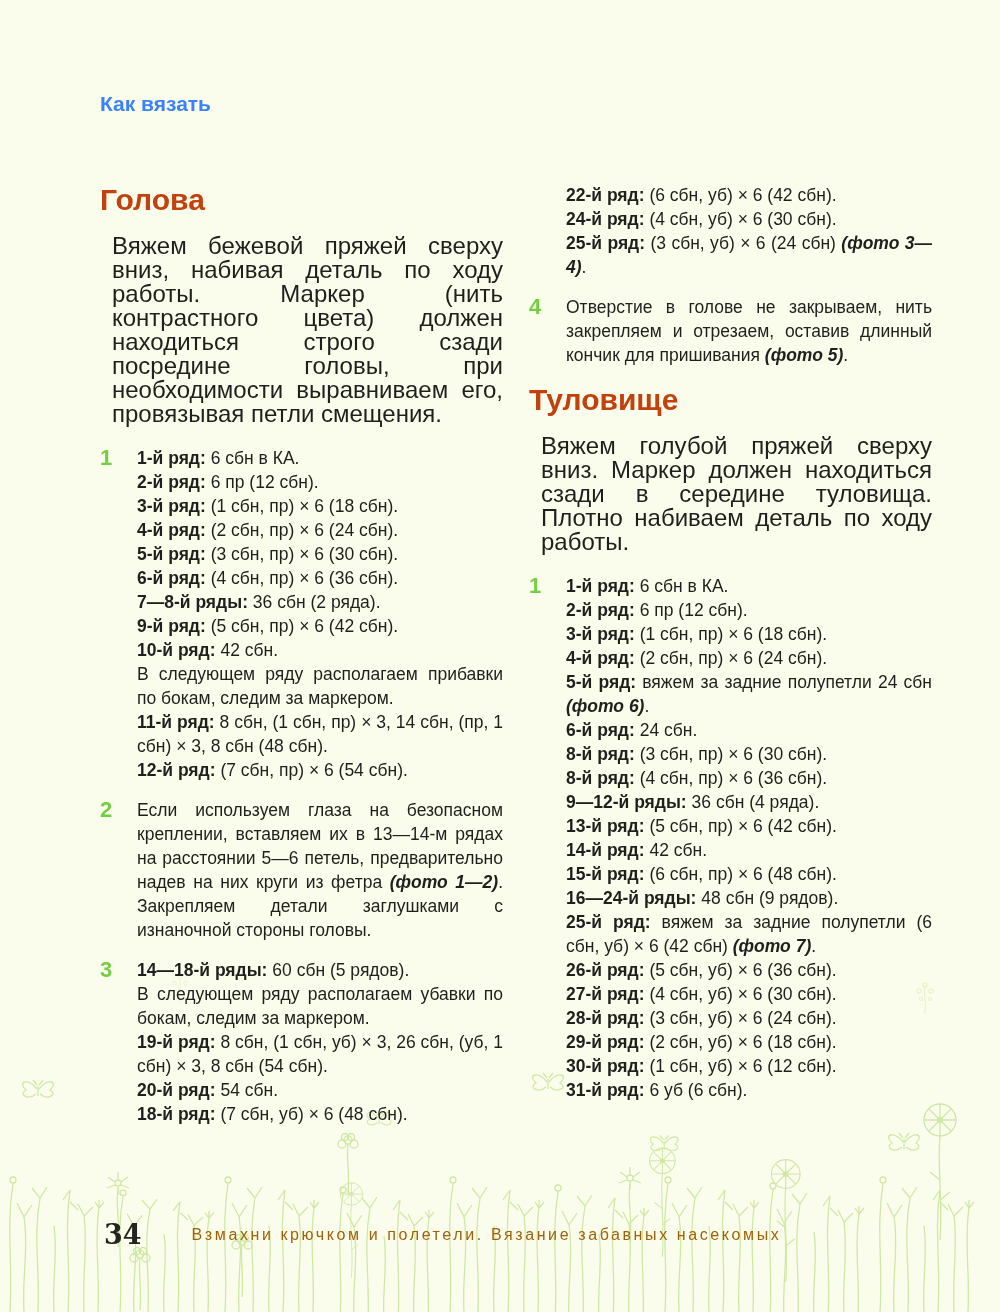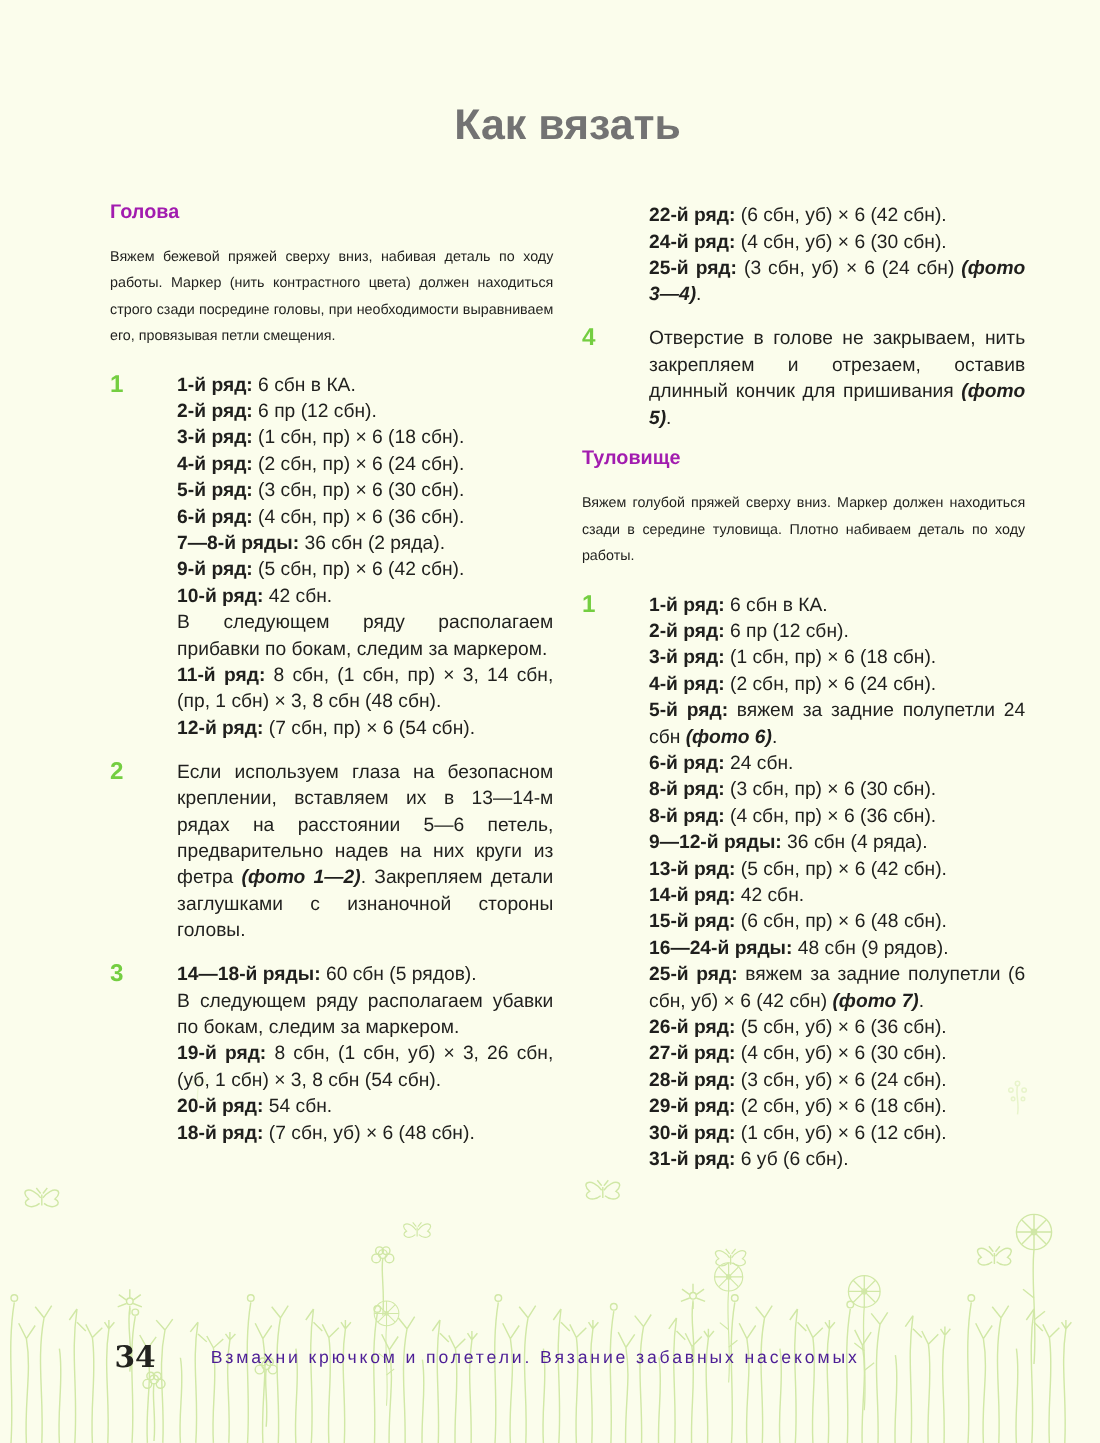--- a/index.html
+++ b/index.html
@@ -3,55 +3,55 @@
 <meta charset="utf-8">
 <style>
   html,body{margin:0;padding:0;}
   .page{
     position:relative; width:1000px; height:1312px; overflow:hidden;
     background:#fbfdec; color:#1f1f1d;
     font-family:"Liberation Sans","DejaVu Sans",sans-serif;
   }
   .title{
     position:absolute; top:92px; left:100px; width:832px; margin:0;
-    text-align:center; font-size:39px; font-weight:bold; color:#737373;
+    text-align:left; font-size:21px; font-weight:bold; color:#3b82f6;
   }
   .cols{
     position:absolute; top:183px; left:100px; width:832px;
     display:flex; gap:26px; z-index:2;
   }
   .col{width:403px; flex:none;}
   .sec-heading{
-    font-size:18px; font-weight:bold; color:#a21caf;
+    font-size:30px; font-weight:bold; color:#c2410c;
     margin:0 0 18px 0; line-height:1.1;
   }
   .sec-heading.mid{margin-top:6px;}
   .intro{
-    margin:0 0 20px 0; font-size:13px; line-height:24px;
+    margin:0 0 20px 12px; font-size:24px; line-height:24px;
     text-align:justify;
   }
-  .item{display:flex; margin:0 0 16px 0;gap:24px;}
+  .item{display:flex; margin:0 0 16px 0;}
   .item-num{
     width:37px; flex:none; font-size:22px; font-weight:bold;
     color:#74ce41; line-height:24px;
   }
   .item-body{flex:1; font-size:17.5px; line-height:24px;}
   .step{text-align:justify;}
   .b{font-weight:bold;}
   .bi{font-weight:bold; font-style:italic;}
   .footer{
     position:absolute; left:104px; bottom:62px; z-index:3;
     display:flex; align-items:center;
   }
   .page-num{
     font-family:"DejaVu Serif","Liberation Serif",serif;
     font-size:27px; font-weight:bold; color:#23231f;
   }
   .book-title{
-    margin-left:50px; font-size:16px; letter-spacing:2.6px; color:#4c1d95;
+    margin-left:50px; font-size:16px; letter-spacing:2.6px; color:#a16207;
   }
   .meadow{
     position:absolute; left:0; bottom:0; width:1000px; height:300px;
     z-index:1; pointer-events:none;
   }
   .sprig{position:absolute; z-index:1; pointer-events:none; opacity:.5;}
 </style>
 </head>
 <body>
 

